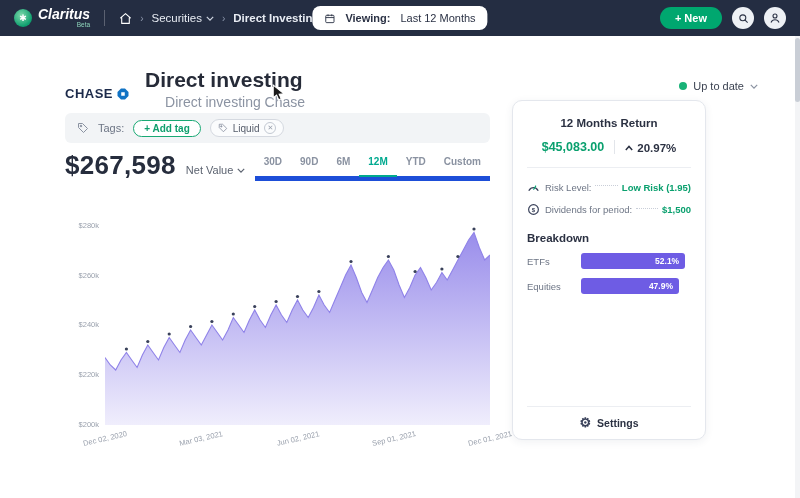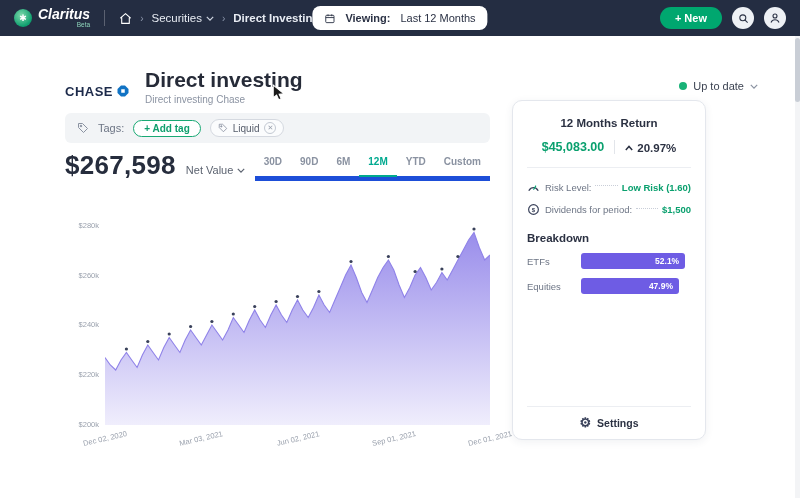--- a/index.html
+++ b/index.html
@@ -47,21 +47,21 @@
   .circle-btn {
     width:22px; height:22px; border-radius:50%; background:#eef1f5;
     display:flex; align-items:center; justify-content:center; cursor:pointer;
   }
 
   
   .header-block { position:absolute; left:65px; top:68px; display:flex; gap:16px; }
   .bank-logo { display:flex; align-items:center; gap:4px; margin-top:9px; }
   .bank-name { font-weight:700; font-size:13px; letter-spacing:.5px; color:#1c2a4a; }
   .page-title { font-size:21px; font-weight:700; color:#262b38; line-height:1.1; }
-  .page-subtitle { font-size:10px; color:#8b93a2; margin-top:3px; }
+  .page-subtitle { font-size:14px; color:#8b93a2; margin-top:3px;margin-left:20px; }
   .status-chip {
     position:absolute; right:42px; top:80px;
     display:flex; align-items:center; gap:6px; font-size:11px; color:#3c4352; cursor:pointer;
   }
   .status-dot { width:8px; height:8px; border-radius:50%; background:#18b277; }
 
   
   .tags-bar {
     position:absolute; left:65px; top:113px; width:425px; height:30px;
     background:#f2f4f6; border-radius:6px;
@@ -322,21 +322,21 @@
   </div>
   <hr class="hdiv">
 
   <div class="metric-row">
     <svg width="13" height="12" viewBox="0 0 24 22">
         <path d="M4 17a9 9 0 0 1 16 0" fill="none" stroke="#39415a" stroke-width="2.6" stroke-linecap="round"></path>
         <line x1="12" y1="16" x2="16.5" y2="8.5" stroke="#00a572" stroke-width="2"></line>
       </svg>
     <span class="mlabel">Risk Level:</span>
     <span class="leader"></span>
-    <span class="mvalue">Low Risk (1.60)</span>
+    <span class="mvalue">Low Risk (1.95)</span>
   </div>
 
   <div class="metric-row">
     <svg width="13" height="13" viewBox="0 0 24 24">
         <circle cx="12" cy="12" r="9" fill="none" stroke="#39415a" stroke-width="2.2"></circle>
         <text x="12" y="16" font-size="11" text-anchor="middle" fill="#39415a" font-weight="bold" font-family="Liberation Sans, sans-serif">$</text>
       </svg>
     <span class="mlabel">Dividends for period:</span>
     <span class="leader"></span>
     <span class="mvalue">$1,500</span>

